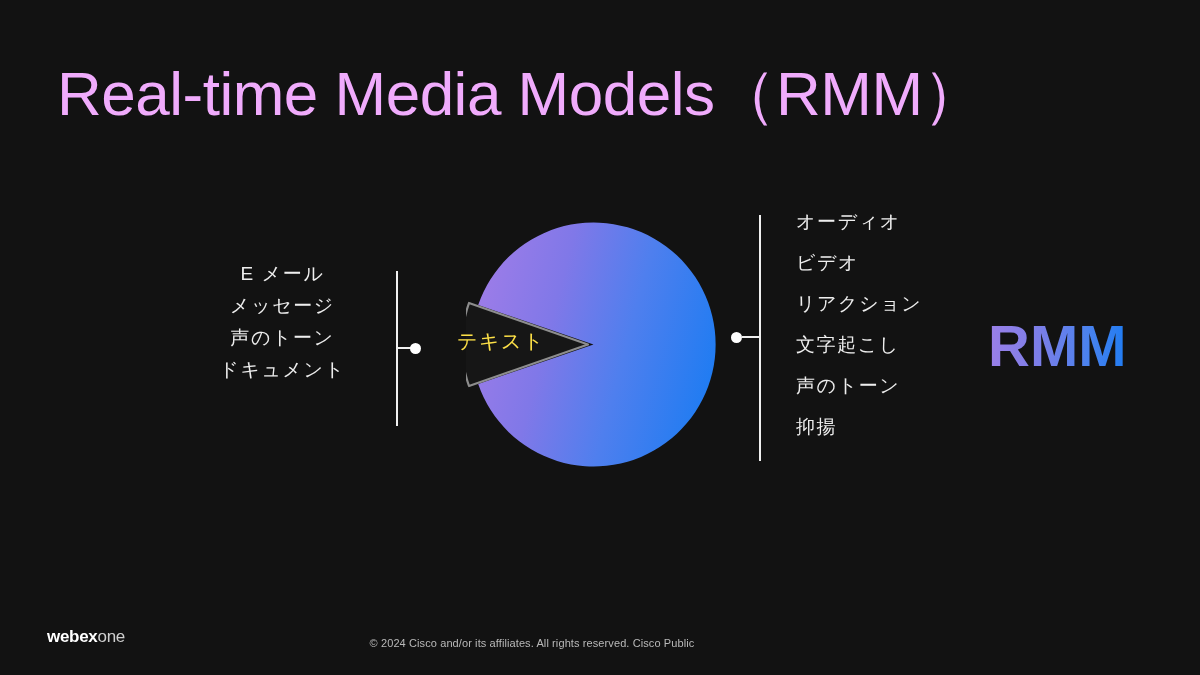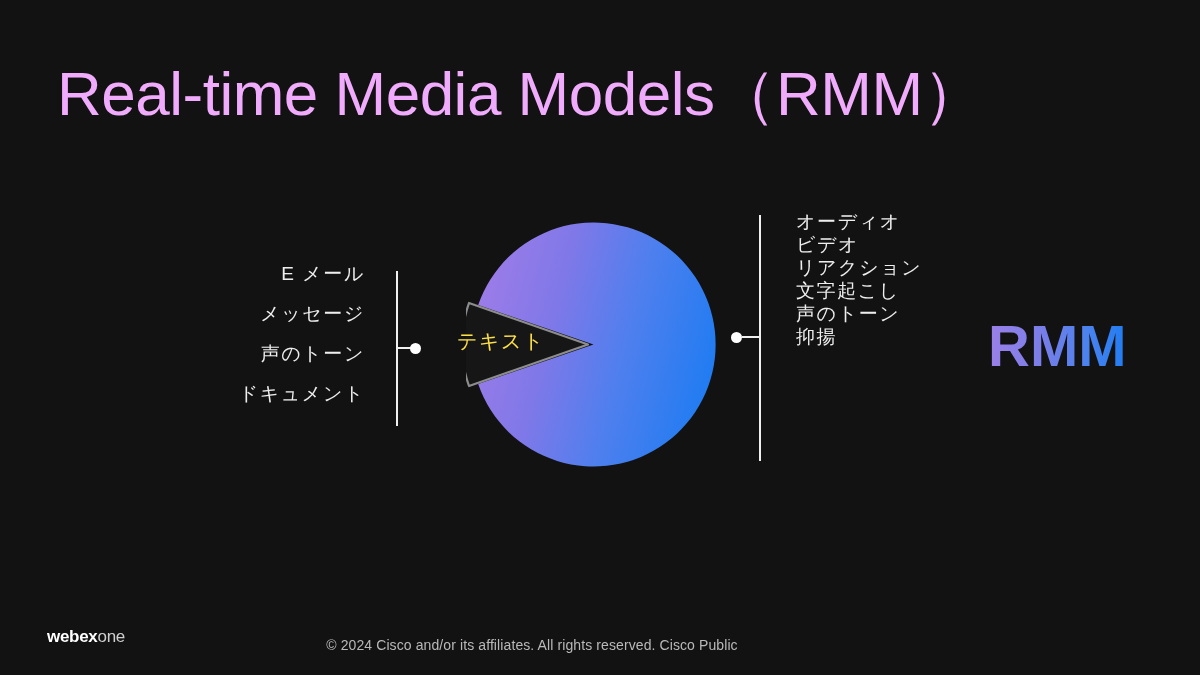--- a/index.html
+++ b/index.html
@@ -86,31 +86,31 @@
     display: flex;
     flex-direction: column;
     color: #eeeeee;
     font-size: 19px;
     letter-spacing: 1.6px;
   }
   .label-col.left {
     left: 200px;
     top: 264px;
     width: 165px;
-    align-items: flex-end;
+    align-items: center;
     text-align: right;
-    gap: 21px;
+    gap: 13px;
   }
   .label-col.right {
     left: 796px;
     top: 212px;
     width: 260px;
     align-items: flex-start;
     text-align: left;
-    gap: 4px;
+    gap: 22px;
   }
   .label-col .item { white-space: nowrap; line-height: 1; }
 
   
   .pie-wrap {
     position: absolute;
     left: 466px;
     top: 217px;
     width: 255px;
     height: 255px;
@@ -136,21 +136,21 @@
   }
   .logo .bold { font-weight: 700; color: #ffffff; }
   .logo .light { font-weight: 400; color: #cfcfcf; }
 
   .copyright {
     position: absolute;
     left: 0;
     top: 637px;
     width: 1064px;
     text-align: center;
-    font-size: 14px;
+    font-size: 11px;
     color: #b9b9b9;
     letter-spacing: 0.1px;
   }
 </style>
 </head>
 <body>
 
 <div class="slide">
 
   <div class="slide-title">Real-time Media Models（RMM）</div>

